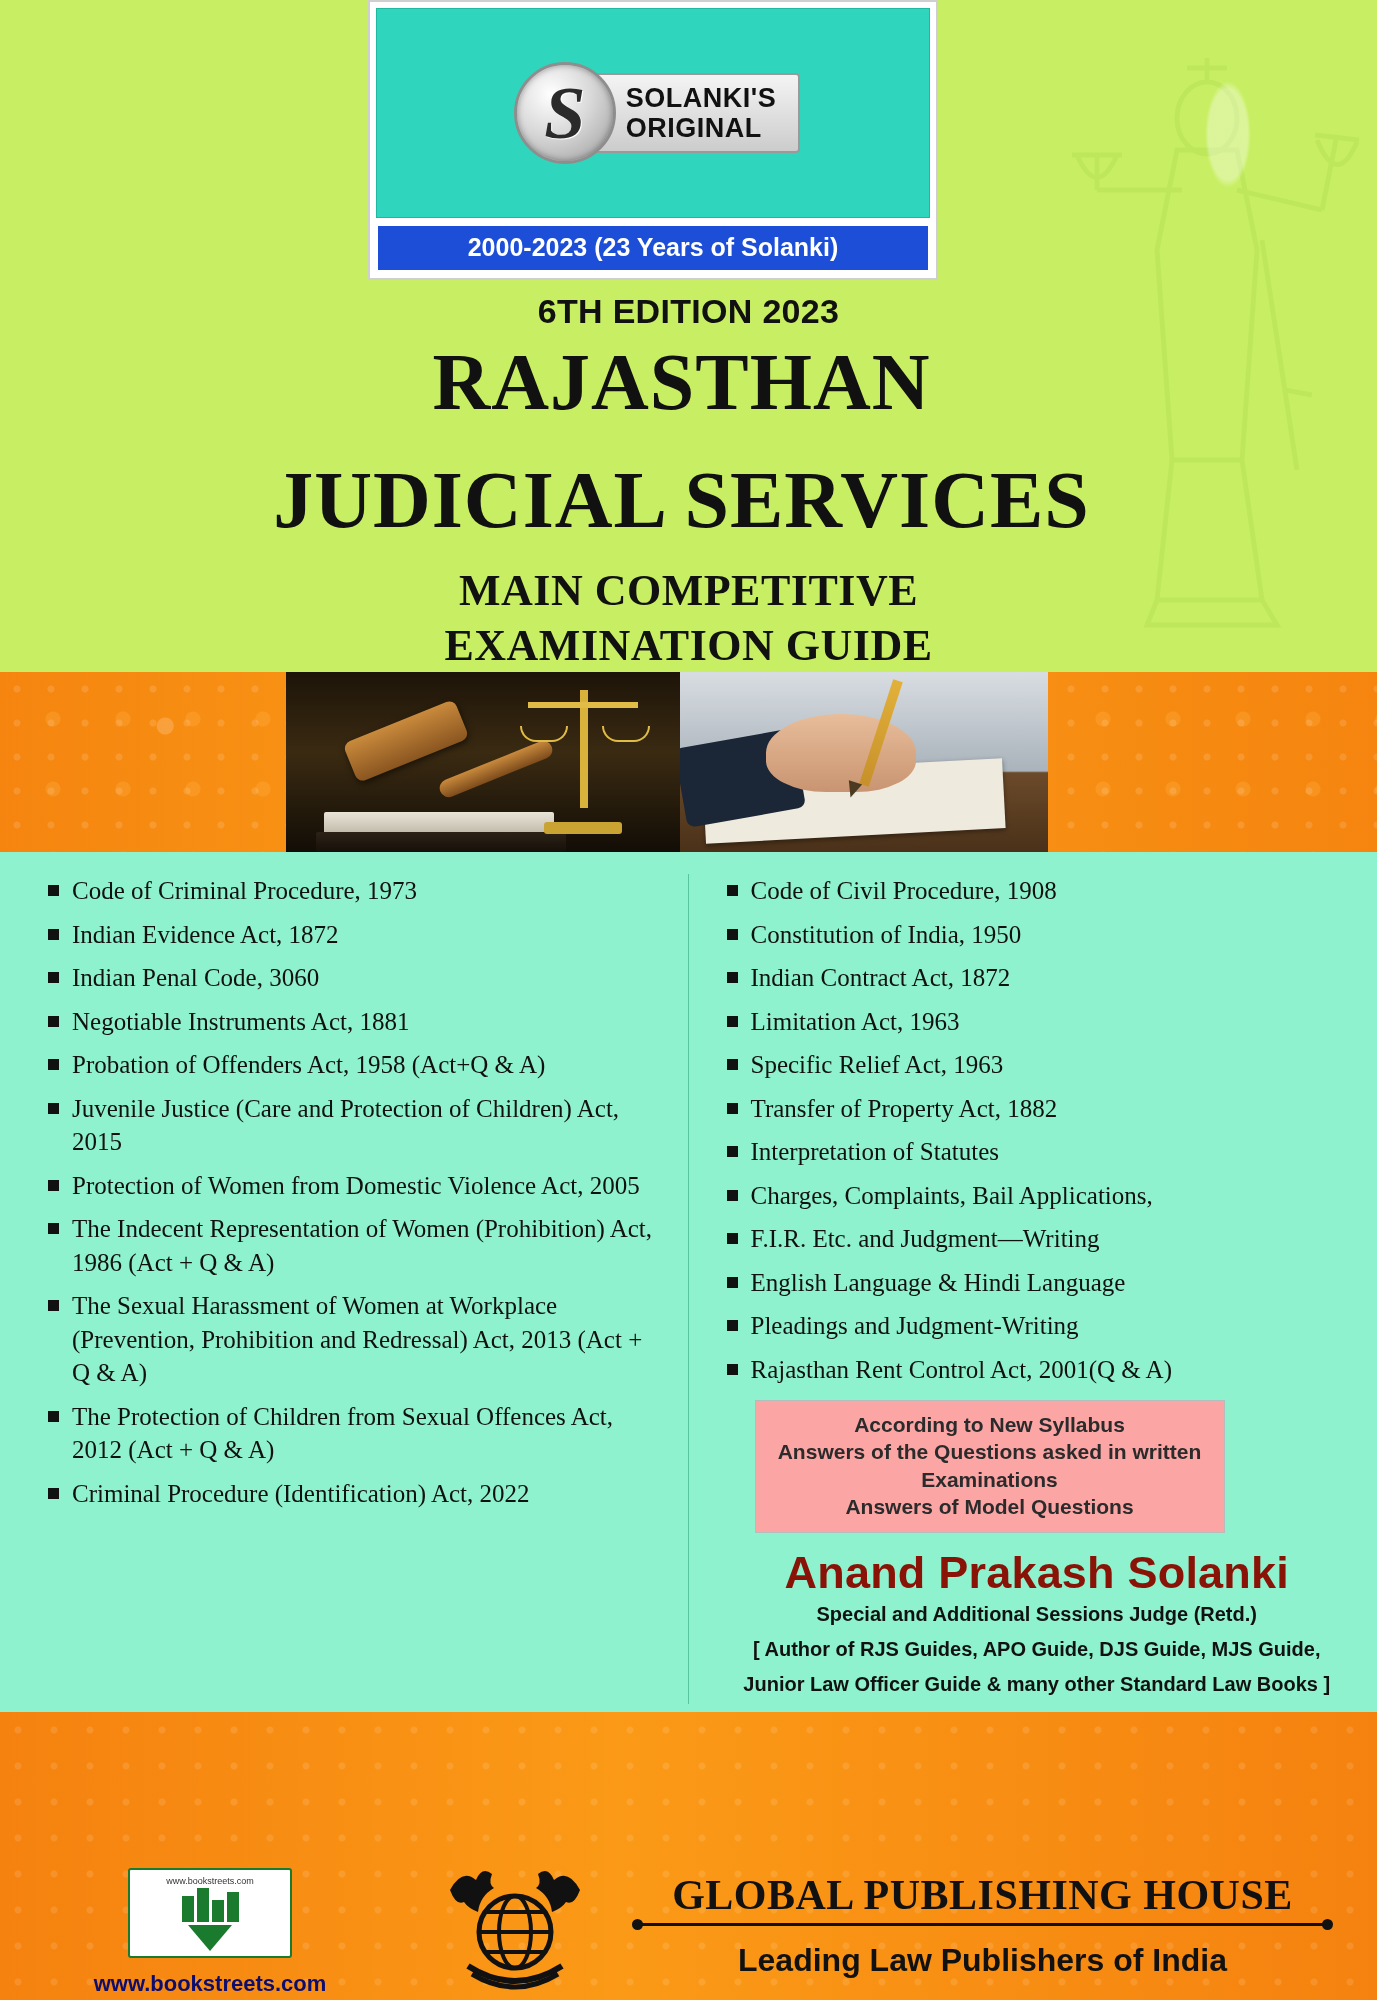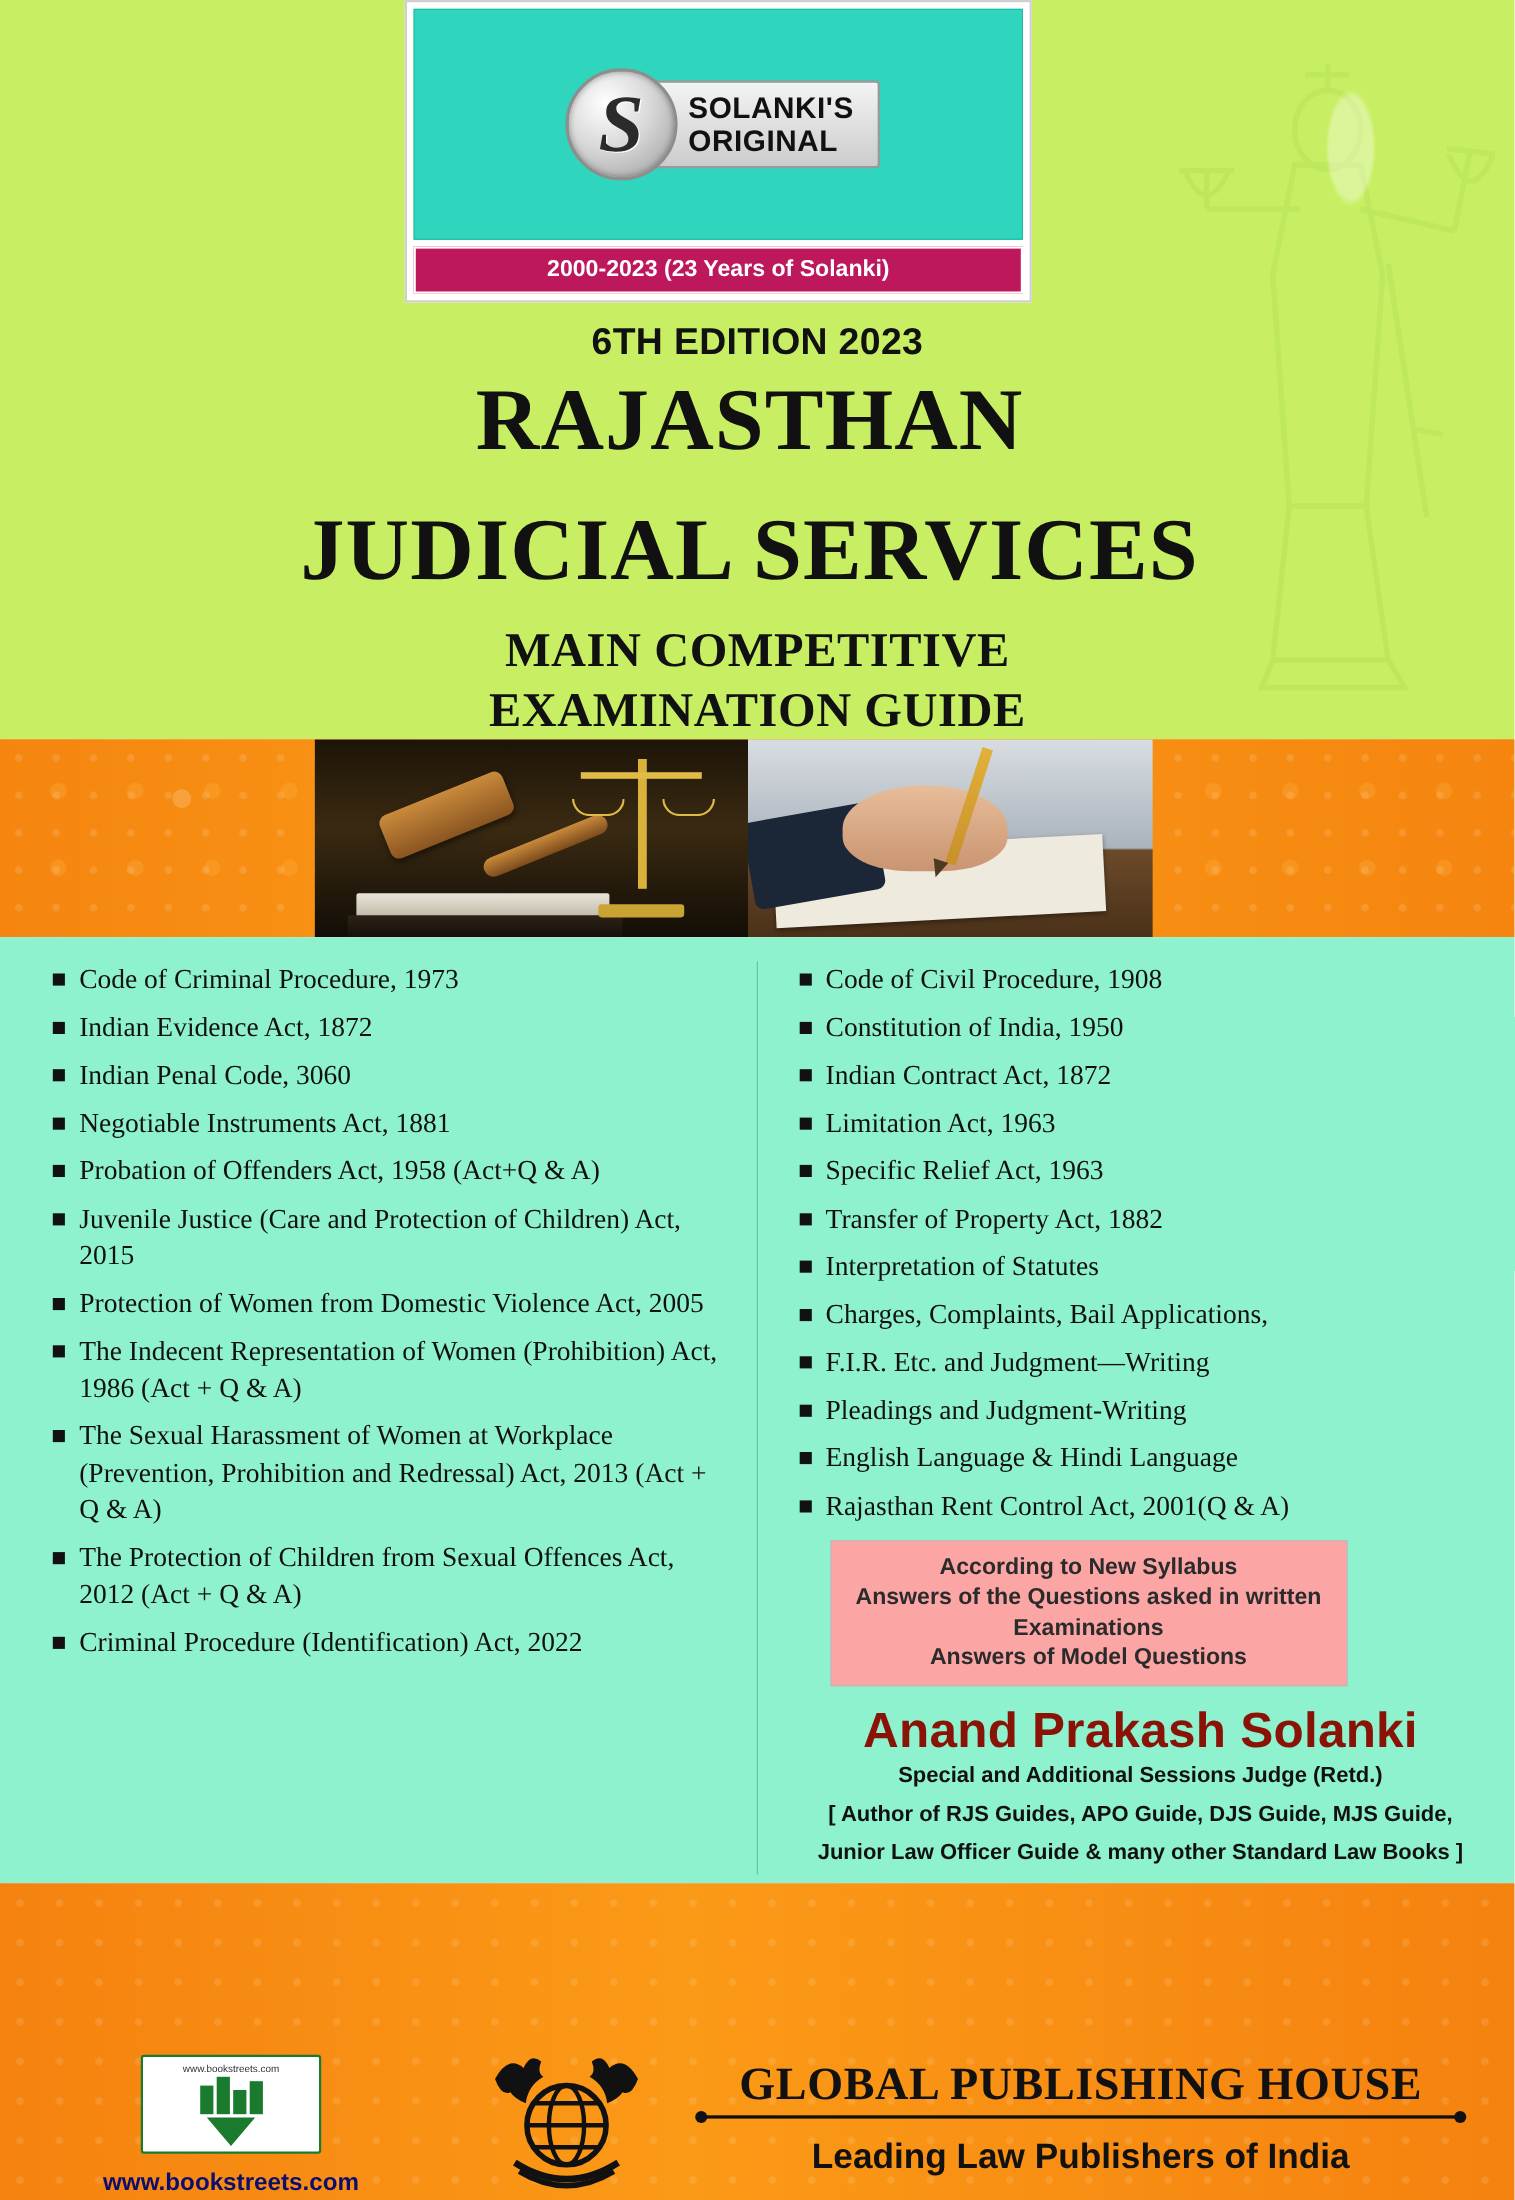--- a/index.html
+++ b/index.html
@@ -69,26 +69,26 @@
     border-radius:4px;
     text-align:left;
     margin-left:-18px;
   }
   .s-plate div{
     font-family:"Liberation Sans", sans-serif;
     font-weight:bold;font-size:27px;color:#111;letter-spacing:.5px;line-height:1.12;
   }
   .years{
     margin:0 6px 6px 6px;
-    background:#be185d;
+    background:#1d4ed8;
     border:2px solid #ffffff;
     text-align:center;
     color:#ffffff;
     font-family:"Liberation Sans", sans-serif;
-    font-weight:bold;font-size:21px;
+    font-weight:bold;font-size:25px;
     padding:7px 0 8px;
   }
 
   .edition{
     position:absolute;left:0;right:0;top:292px;text-align:center;
     font-family:"Liberation Sans", sans-serif;
     font-weight:bold;font-size:34px;color:#111;letter-spacing:.3px;
   }
   .t1,.t2{
     position:absolute;left:0;right:14px;text-align:center;
@@ -402,22 +402,22 @@
         <ul class="topics">
           <li>Code of Civil Procedure, 1908</li>
           <li>Constitution of India, 1950</li>
           <li>Indian Contract Act, 1872</li>
           <li>Limitation Act, 1963</li>
           <li>Specific Relief Act, 1963</li>
           <li>Transfer of Property Act, 1882</li>
           <li>Interpretation of Statutes</li>
           <li>Charges, Complaints, Bail Applications,</li>
           <li>F.I.R. Etc. and Judgment—Writing</li>
+          <li>English Language &amp; Hindi Language</li>
           <li>Pleadings and Judgment-Writing</li>
-          <li>English Language &amp; Hindi Language</li>
           <li>Rajasthan Rent Control Act, 2001(Q &amp; A)</li>
         </ul>
 
         <div class="syllabus-box">
           <div>According to New Syllabus</div>
           <div>Answers of the Questions asked in written Examinations</div>
           <div>Answers of Model Questions</div>
         </div>
 
         <div class="author">Anand Prakash Solanki</div>

